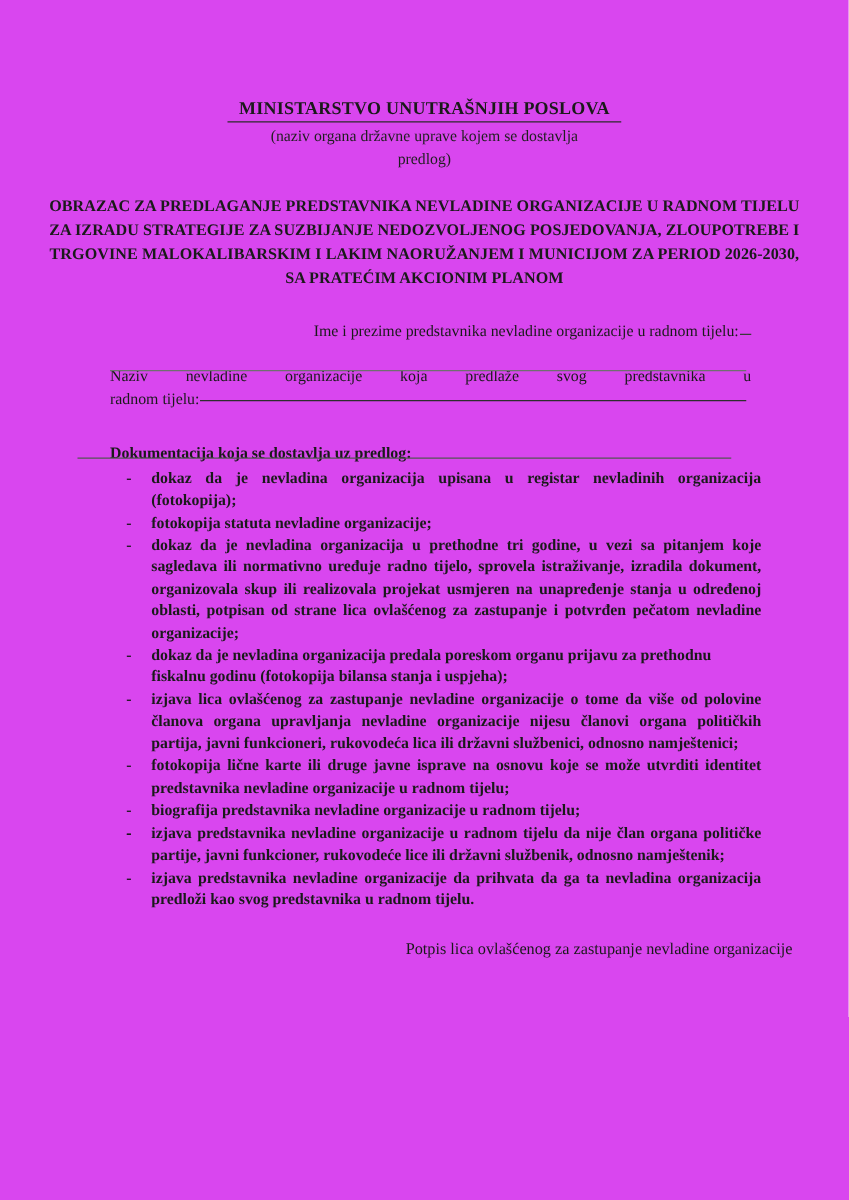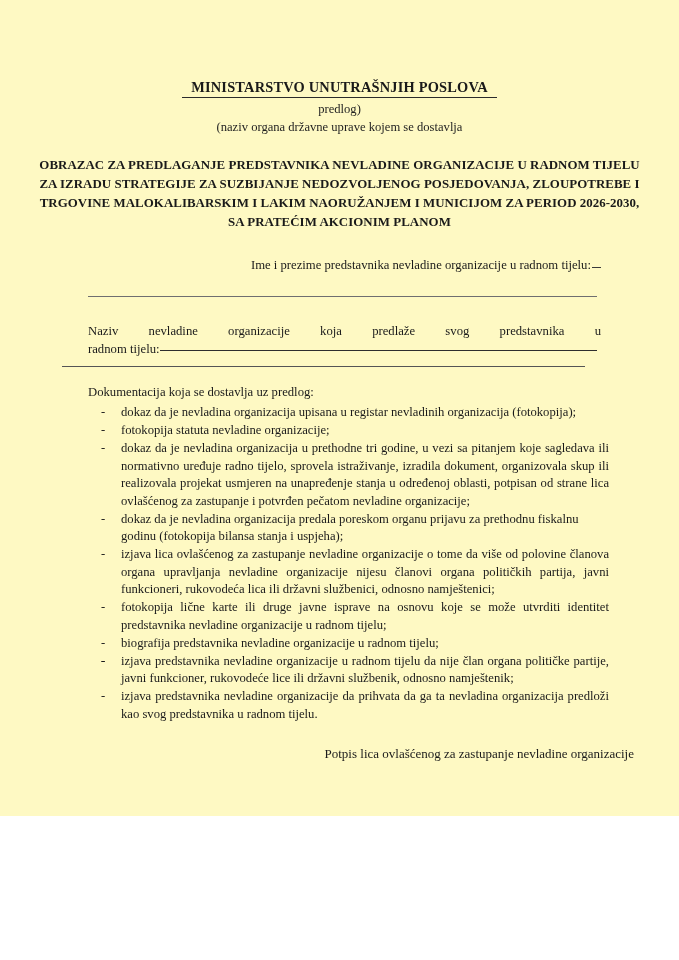--- a/index.html
+++ b/index.html
@@ -11,25 +11,25 @@
   body {
     width: 679px;
     height: 960px;
     font-family: "Liberation Serif", "DejaVu Serif", serif;
     color: #1a1a1a;
     -webkit-font-smoothing: antialiased;
   }
   .page {
     position: relative;
     width: 679px;
-    height: 816px;
+    height: 960px;
     box-sizing: border-box;
     padding: 0;
     overflow: hidden;
-    background: #fef9c3;
+    background: #d946ef;
   }
 
   
   .header {
     margin-top: 78px;
     text-align: center;
   }
   .ministry {
     display: inline-block;
     font-weight: bold;
@@ -82,21 +82,21 @@
   .rule-a {
     position: absolute;
     left: 88px;
     top: 296px;
     width: 509px;
     height: 0;
     border-top: 1.15px solid #6f6f6f;
   }
 
   .field-2 {
-    margin-top: 48px;
+    margin-top: 18px;
     font-size: 12.7px;
     line-height: 1.42;
     text-align: justify;
     text-justify: inter-word;
   }
   .field-2 .l1 {
     display: block;
     text-align: justify;
     text-align-last: justify;
   }
@@ -115,20 +115,21 @@
     left: 62px;
     top: 366px;
     width: 523px;
     height: 0;
     border-top: 1.5px solid #555555;
   }
 
   
   .docs {
     margin: 0 70px 0 88px;
+    font-weight: bold;
   }
   .docs-lead {
     margin-top: 26px;
     font-size: 12.7px;
     line-height: 1.4;
   }
   ul.doc-list {
     list-style: none;
     margin: 2px 0 0 0;
     padding: 0;
@@ -169,22 +170,22 @@
   }
 </style>
 </head>
 <body>
 
 <div class="page">
 
   <div class="header">
     <div class="ministry">MINISTARSTVO UNUTRAŠNJIH POSLOVA</div>
     <div class="subtitle">
+      <div>(naziv organa državne uprave kojem se dostavlja</div>
       <div>predlog)</div>
-      <div>(naziv organa državne uprave kojem se dostavlja</div>
     </div>
   </div>
 
   <div class="doc-title">
     <span class="b">OBRAZAC ZA PREDLAGANJE PREDSTAVNIKA NEVLADINE ORGANIZACIJE U RADNOM TIJELU ZA IZRADU </span><span class="n">STRATEGIJE ZA SUZBIJANJE NEDOZVOLJENOG POSJEDOVANJA, ZLOUPOTREBE I TRGOVINE MALOKALIBARSKIM I LAKIM NAORUŽANJEM I MUNICIJOM ZA PERIOD 2026-2030, SA PRATEĆIM AKCIONIM PLANOM</span>
   </div>
 
   <div class="field-block">
     <div class="field-1">
       <span>Ime i prezime predstavnika nevladine organizacije u radnom tijelu:</span><span class="tick"></span>

